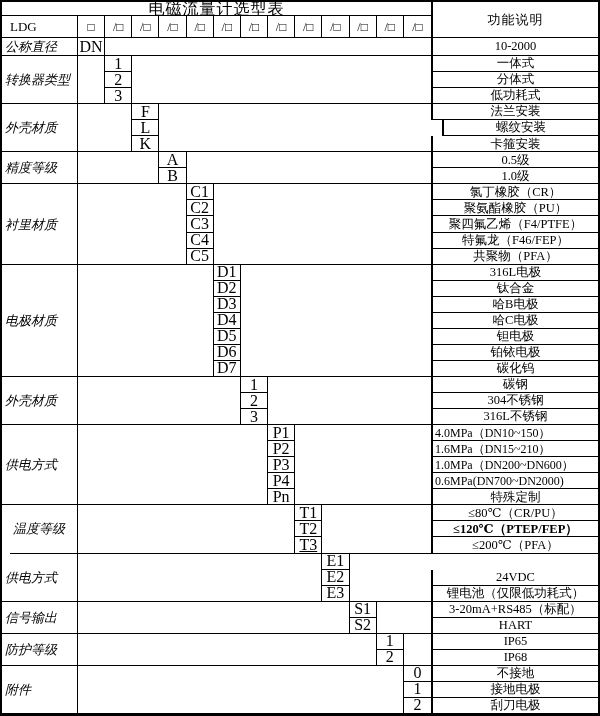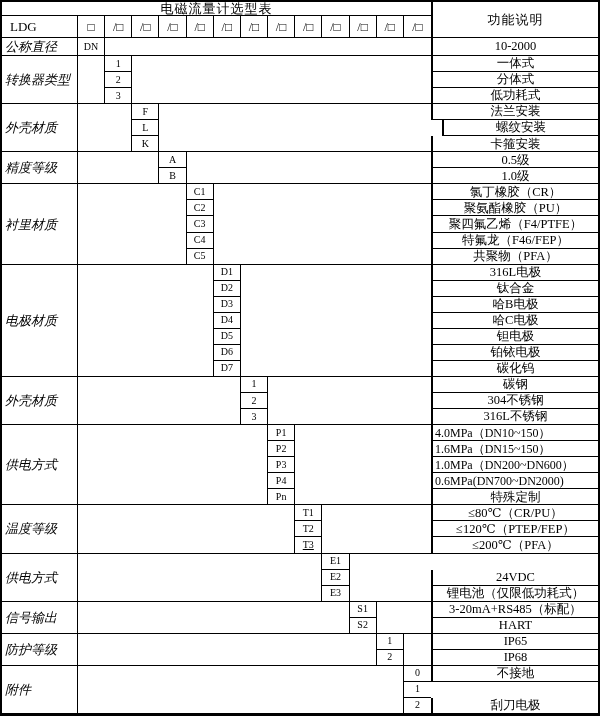--- a/index.html
+++ b/index.html
@@ -17,24 +17,24 @@
   }
   .cell {
     box-sizing:border-box;
     display:flex; align-items:center; justify-content:center;
     overflow:hidden; white-space:nowrap;
     font-size:12px; line-height:1;
   }
   .br { border-right:1px solid #000; }
   .bb { border-bottom:1px solid #000; }
   .blf { border-left:2px solid #000; }
-  .title { font-size:13px; letter-spacing:1px; }
+  .title { font-size:16px; letter-spacing:1px; }
   .hdr { font-size:13px; letter-spacing:1px; }
   .cat { justify-content:flex-start; padding-left:3px; font-size:13px;font-style:italic; }
-  .code { font-size:10px; }
+  .code { font-size:16px; }
   .func { font-size:12.5px; }
   .func.left { justify-content:flex-start; padding-left:2px; font-size:12px; }
   .model { justify-content:flex-start; padding-left:8px; font-size:13px; }
   .slot { font-size:12px; }
 </style>
 </head>
 <body>
 
 <div id="app">
 
@@ -123,34 +123,34 @@
     <div class="cell bb code br" style="grid-area: 25 / 8;">2</div>
     <div class="cell blf bb func" style="grid-area: 25 / 15;">304不锈钢</div>
     <div class="cell bb code br" style="grid-area: 26 / 8;">3</div>
     <div class="cell blf bb func" style="grid-area: 26 / 15;">316L不锈钢</div>
     <div class="cell br bb cat" style="grid-area: 27 / 1 / 32;">供电方式</div>
     <div class="cell br bb" style="grid-area: 27 / 2 / 32 / 9;"></div>
     <div class="cell bb" style="grid-area: 27 / 10 / 32 / 15;"></div>
     <div class="cell bb code br" style="grid-area: 27 / 9;">P1</div>
     <div class="cell blf bb func left" style="grid-area: 27 / 15;">4.0MPa（DN10~150）</div>
     <div class="cell bb code br" style="grid-area: 28 / 9;">P2</div>
-    <div class="cell blf bb func left" style="grid-area: 28 / 15;">1.6MPa（DN15~150）</div>
+    <div class="cell blf bb func left" style="grid-area: 28 / 15;">1.6MPa（DN15~210）</div>
     <div class="cell bb code br" style="grid-area: 29 / 9;">P3</div>
     <div class="cell blf bb func left" style="grid-area: 29 / 15;">1.0MPa（DN200~DN600）</div>
     <div class="cell bb code br" style="grid-area: 30 / 9;">P4</div>
     <div class="cell blf bb func left" style="grid-area: 30 / 15;">0.6MPa(DN700~DN2000)</div>
     <div class="cell bb code br" style="grid-area: 31 / 9;">Pn</div>
     <div class="cell blf bb func" style="grid-area: 31 / 15;">特殊定制</div>
-    <div class="cell br bb cat" style="grid-area: 32 / 1 / 35;">温度等级</div>
+    <div class="cell br bb cat" style="grid-area: 32 / 1 / 35; margin-left: 8px;">温度等级</div>
     <div class="cell br bb" style="grid-area: 32 / 2 / 35 / 10;"></div>
     <div class="cell bb" style="grid-area: 32 / 11 / 35 / 15;"></div>
     <div class="cell bb code br" style="grid-area: 32 / 10;">T1</div>
     <div class="cell blf bb func" style="grid-area: 32 / 15;">≤80℃（CR/PU）</div>
     <div class="cell bb code br" style="grid-area: 33 / 10;">T2</div>
-    <div class="cell blf bb func" style="grid-area: 33 / 15;">≤120℃（PTEP/FEP）</div>
+    <div class="cell blf bb func" style="grid-area: 33 / 15; font-weight: bold;">≤120℃（PTEP/FEP）</div>
     <div class="cell bb code br" style="grid-area: 34 / 10; text-decoration: underline;">T3</div>
     <div class="cell blf bb func" style="grid-area: 34 / 15;">≤200℃（PFA）</div>
     <div class="cell br bb cat" style="grid-area: 35 / 1 / 38;">供电方式</div>
     <div class="cell br bb" style="grid-area: 35 / 2 / 38 / 11;"></div>
     <div class="cell bb" style="grid-area: 35 / 12 / 38 / 15;"></div>
     <div class="cell bb code br" style="grid-area: 35 / 11;">E1</div>
     <div class="cell bb code br" style="grid-area: 36 / 11;">E2</div>
     <div class="cell blf bb func" style="grid-area: 36 / 15;">24VDC</div>
     <div class="cell bb code br" style="grid-area: 37 / 11;">E3</div>
     <div class="cell blf bb func" style="grid-area: 37 / 15;">锂电池（仅限低功耗式）</div>
@@ -166,15 +166,16 @@
     <div class="cell bb" style="grid-area: 40 / 14 / 42 / 15;"></div>
     <div class="cell bb code br" style="grid-area: 40 / 13;">1</div>
     <div class="cell blf bb func" style="grid-area: 40 / 15;">IP65</div>
     <div class="cell bb code br" style="grid-area: 41 / 13;">2</div>
     <div class="cell blf bb func" style="grid-area: 41 / 15;">IP68</div>
     <div class="cell br bb cat" style="grid-area: 42 / 1 / 45;">附件</div>
     <div class="cell br bb" style="grid-area: 42 / 2 / 45 / 14;"></div>
     <div class="cell bb code" style="grid-area: 42 / 14;">0</div>
     <div class="cell blf bb func" style="grid-area: 42 / 15;">不接地</div>
     <div class="cell bb code" style="grid-area: 43 / 14;">1</div>
+    <div class="cell blf bb func" style="grid-area: 43 / 15;">接地电极</div>
     <div class="cell bb code" style="grid-area: 44 / 14;">2</div>
     <div class="cell blf bb func" style="grid-area: 44 / 15;">刮刀电极</div>
   </div>
 
 </body></html>

